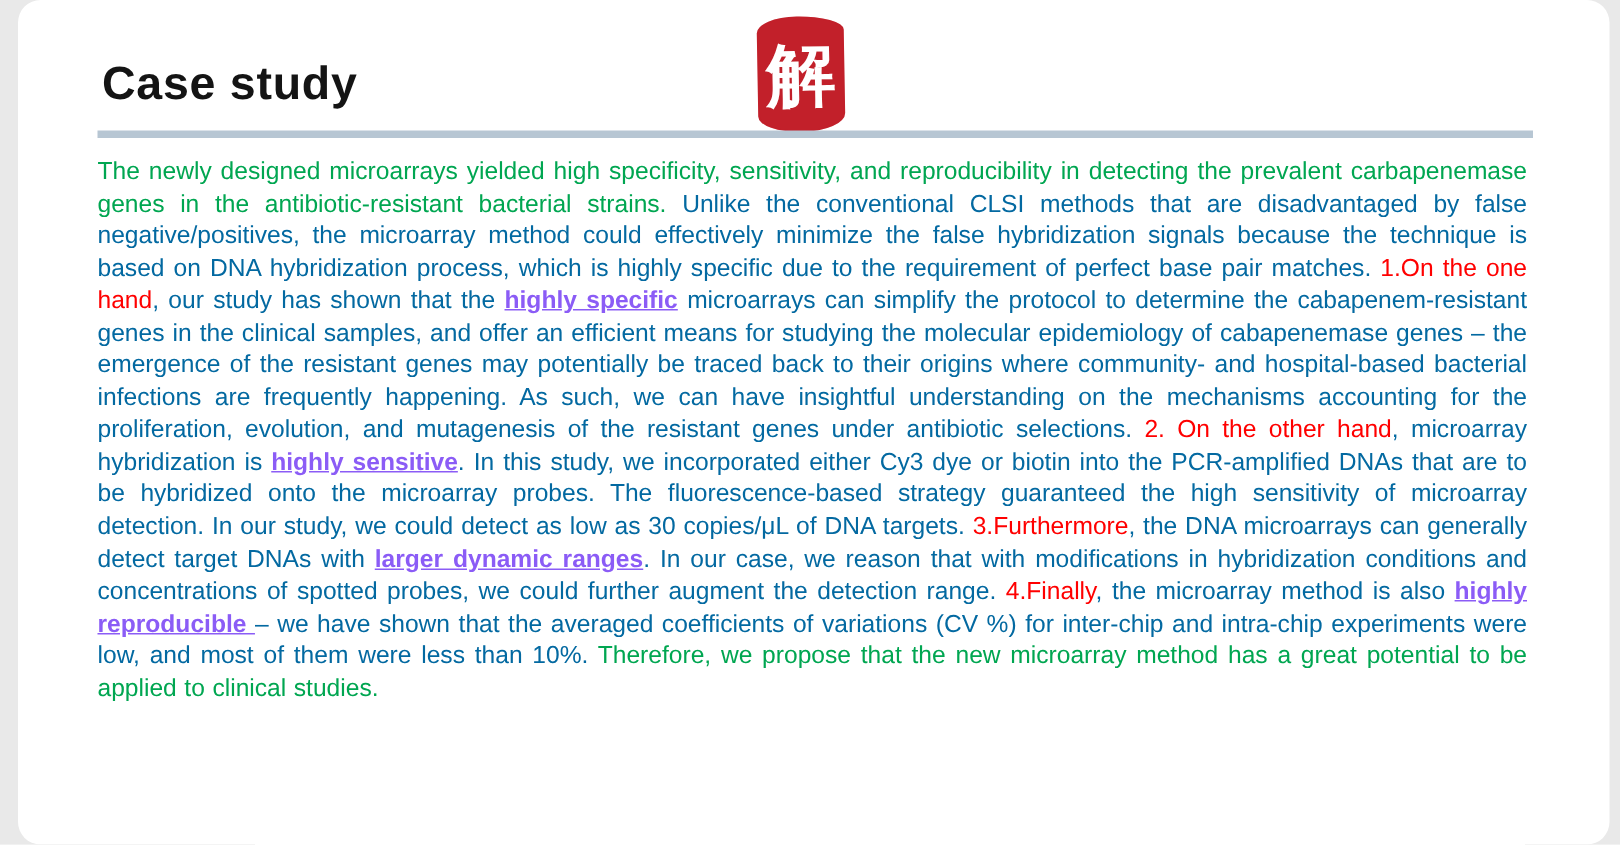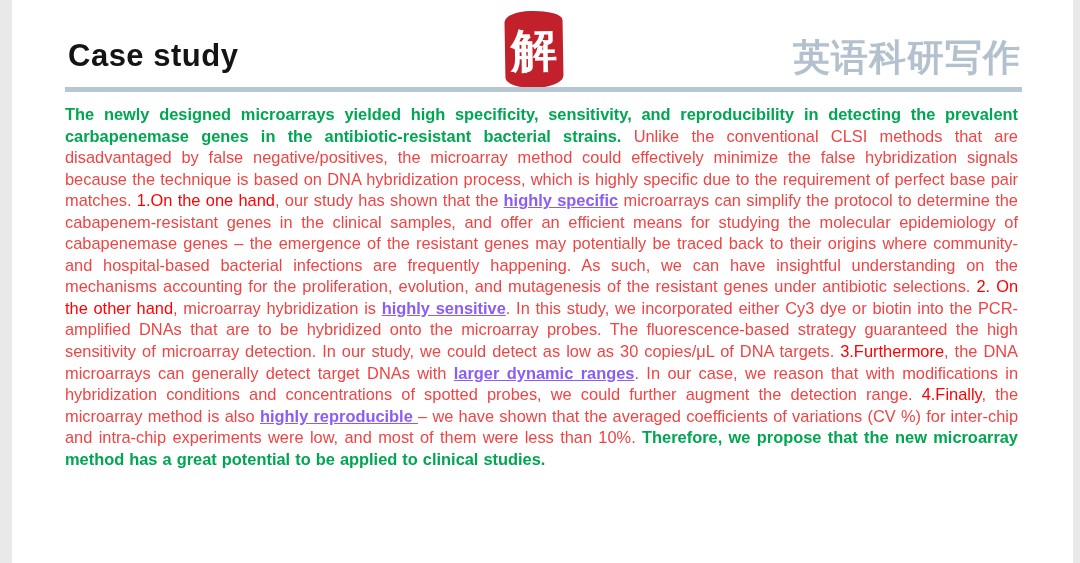--- a/index.html
+++ b/index.html
@@ -11,20 +11,21 @@
   .stage {
     position:relative;
     width:1080px; height:563px;
     background:#e9e9e9; 
     overflow:hidden;
   }
   .slide {
     position:absolute;
     left:12px; right:7px; top:0; bottom:0;
     background:#ffffff;
+    border-radius:15px;
   }
   .slide-title {
     position:absolute;
     left:56px; top:38px;
     font-size:31px;
     font-weight:bold;
     color:#141414;
     letter-spacing:0.5px;
   }
   .seal {
@@ -62,37 +63,36 @@
   .case-paragraph {
     position:absolute;
     left:53px; top:104px;
     width:953px;
     font-size:16.4px;
     line-height:21.55px;
     text-align:justify;
     color:#1e1e1e;
     word-spacing:0.5px;
   }
-  .run-black { color:#ef4444; font-weight:normal; }
-  .run-green { color:#00a651; font-weight:bold; }
+  .run-black { color:#0369a1; font-weight:normal; }
+  .run-green { color:#00a651; font-weight:normal; }
   .run-red   { color:#ff0000; font-weight:normal; }
   .run-link  { color:#8b5cf6; font-weight:bold; text-decoration:underline; cursor:pointer; }
 </style>
 </head>
 <body>
 
 <div class="stage">
   <div class="slide">
 
     <div class="slide-title">Case study</div>
 
     <div class="seal">
       <span class="seal-char">解</span>
     </div>
 
-    <div class="brand">英语科研写作</div>
 
     <div class="title-divider"></div>
 
     <p class="case-paragraph"><span class="run-green">The newly designed microarrays yielded high specificity, sensitivity, and reproducibility in detecting the prevalent carbapenemase genes in the antibiotic-resistant bacterial strains. </span><span class="run-black">Unlike the conventional CLSI methods that are disadvantaged by false negative/positives, the microarray method could effectively minimize the false hybridization signals because the technique is based on DNA hybridization process, which is highly specific due to the requirement of perfect base pair matches. </span><span class="run-red">1.On the one hand</span><span class="run-black">, our study has shown that the </span><span class="run-link">highly specific</span><span class="run-black"> microarrays can simplify the protocol to determine the cabapenem-resistant genes in the clinical samples, and offer an efficient means for studying the molecular epidemiology of cabapenemase genes – the emergence of the resistant genes may potentially be traced back to their origins where community- and hospital-based bacterial infections are frequently happening. As such, we can have insightful understanding on the mechanisms accounting for the proliferation, evolution, and mutagenesis of the resistant genes under antibiotic selections. </span><span class="run-red">2. On the other hand</span><span class="run-black">, microarray hybridization is </span><span class="run-link">highly sensitive</span><span class="run-black">. In this study, we incorporated either Cy3 dye or biotin into the PCR-amplified DNAs that are to be hybridized onto the microarray probes. The fluorescence-based strategy guaranteed the high sensitivity of microarray detection. In our study, we could detect as low as 30 copies/μL of DNA targets. </span><span class="run-red">3.Furthermore</span><span class="run-black">, the DNA microarrays can generally detect target DNAs with </span><span class="run-link">larger dynamic ranges</span><span class="run-black">. In our case, we reason that with modifications in hybridization conditions and concentrations of spotted probes, we could further augment the detection range. </span><span class="run-red">4.Finally</span><span class="run-black">, the microarray method is also </span><span class="run-link">highly reproducible </span><span class="run-black">– we have shown that the averaged coefficients of variations (CV %) for inter-chip and intra-chip experiments were low, and most of them were less than 10%. </span><span class="run-green">Therefore, we propose that the new microarray method has a great potential to be applied to clinical studies.</span></p>
 
   </div>
 </div>
 
 </body></html>

